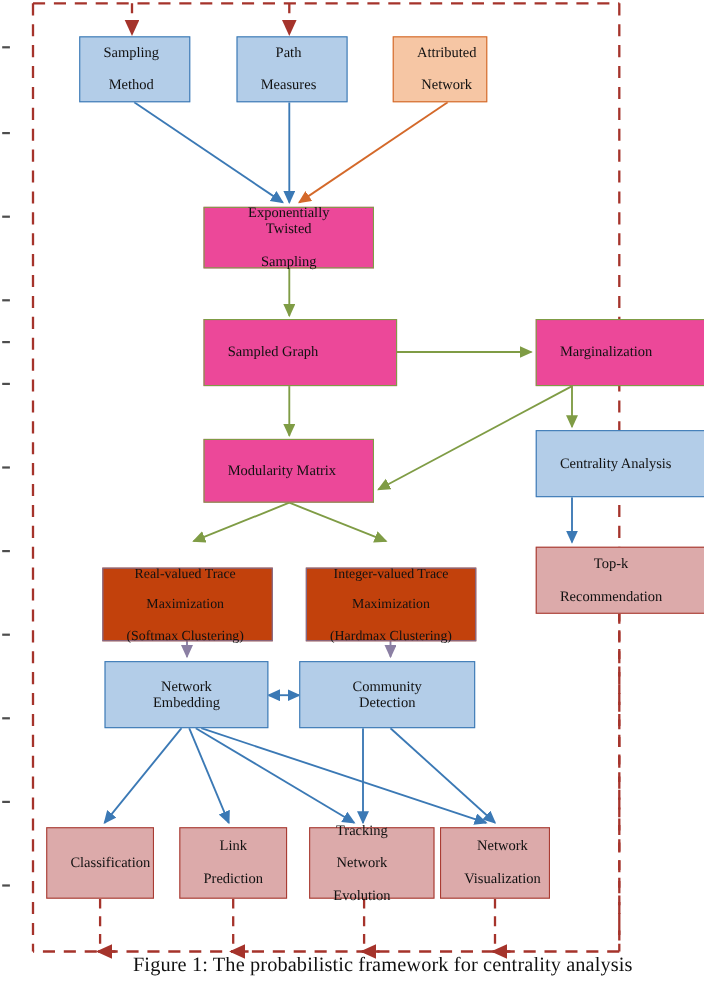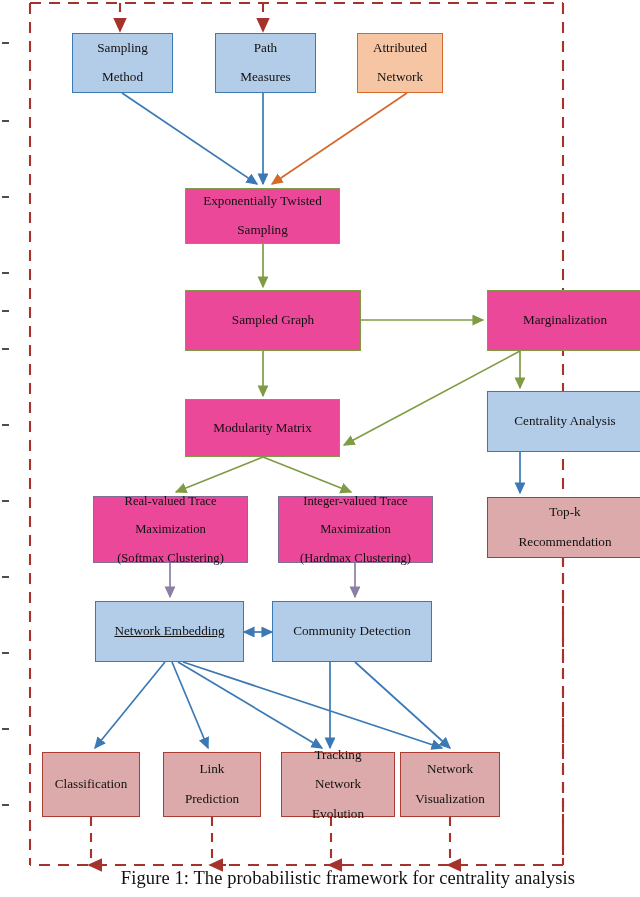--- a/index.html
+++ b/index.html
@@ -9,36 +9,36 @@
     font-family:"Liberation Serif", serif;
     overflow:hidden;
     position:relative;
   }
   #stage{position:absolute;left:0;top:0;width:640px;height:897px;}
   svg#wires{position:absolute;left:0;top:0;width:640px;height:897px;pointer-events:none;}
 
   .node{
     position:absolute;
     box-sizing:border-box;
-    display:flex;align-items:center;justify-content:center;
+    display:flex;align-items:center;justify-content:flex-start;
     text-align:center;
     line-height:1.12;
     color:#111111;
     font-size:13.2px;
-    padding:2px 3px;
+    padding:2px 21px;
     border-width:1.4px;
     border-style:solid;
     z-index:3;
   }
   .node span{display:block;}
 
   .c-blue   {background:#b3cde8;border-color:#3b79b5;}
   .c-orange {background:#f6c6a4;border-color:#d4692a;}
   .c-green  {background:#ec4899;border-color:#7f9c45;}
-  .c-purple {background:#ec4899;border-color:#7d6f96;}
+  .c-purple {background:#c2410c;border-color:#7d6f96;margin-top:20px;}
   .c-red    {background:#dcaaaa;border-color:#a93c33;}
 
   .caption{
     position:absolute;
     left:0;top:868px;width:640px;
     text-align:center;
     font-size:18.5px;
     color:#111;
     font-family:"Liberation Serif", serif;
     letter-spacing:.1px;
@@ -184,21 +184,21 @@
     <span><span>Integer-valued Trace</span><br>
       <span>Maximization</span><br>
       <span>(Hardmax Clustering)</span></span>
   </div>
 
   <div class="node c-red" style="left:487px;top:497px;width:156px;height:61px;">
     <span><span>Top-k</span><br>
       <span>Recommendation</span></span>
   </div>
 
-  <div class="node c-blue" style="left:95px;top:601px;width:149px;height:61px;text-decoration:underline;">
+  <div class="node c-blue" style="left:95px;top:601px;width:149px;height:61px;">
     <span>Network Embedding</span>
   </div>
 
   <div class="node c-red" style="left:42px;top:752px;width:98px;height:65px;">
     <span>Classification</span>
   </div>
 
   <div class="node c-blue" style="left:272px;top:601px;width:160px;height:61px;">
     <span>Community Detection</span>
   </div>

